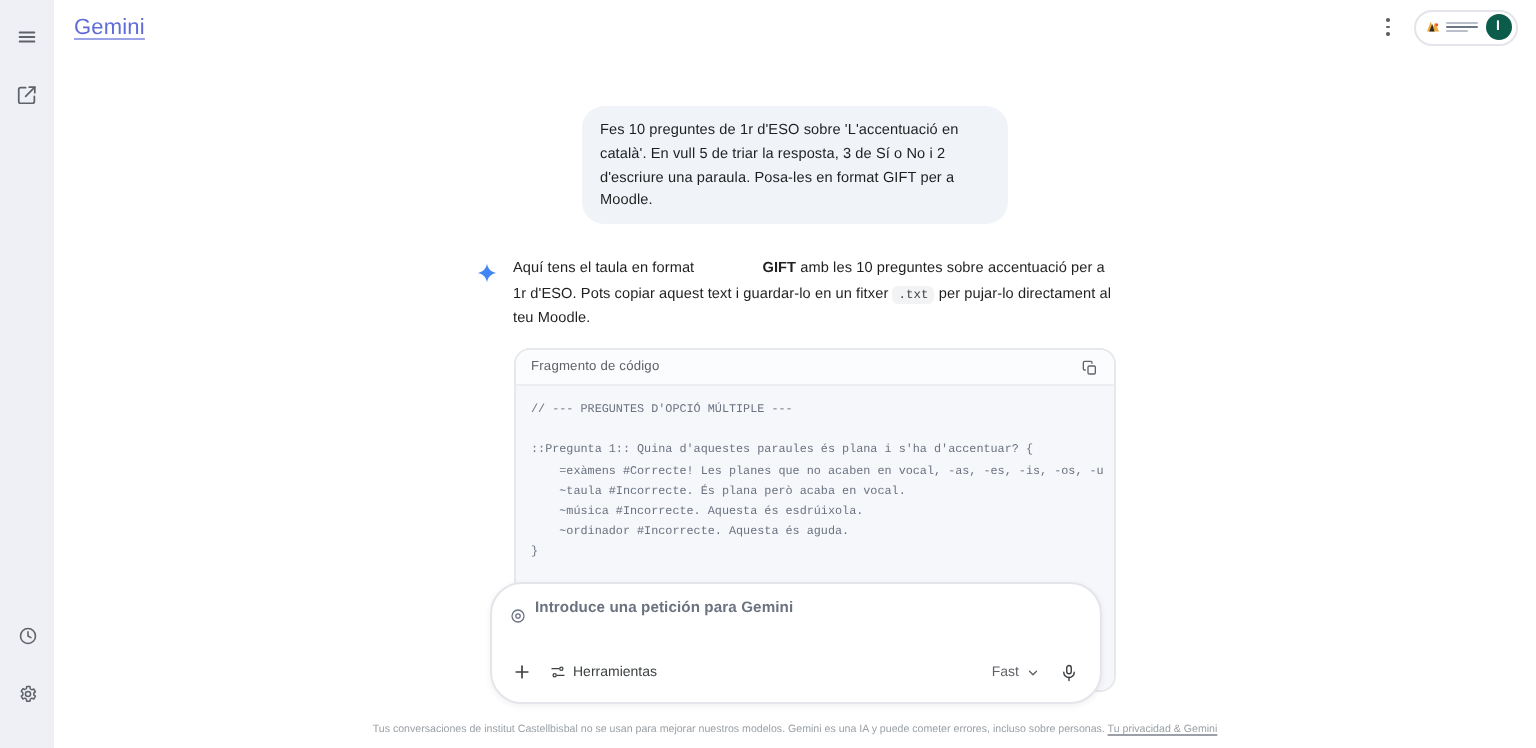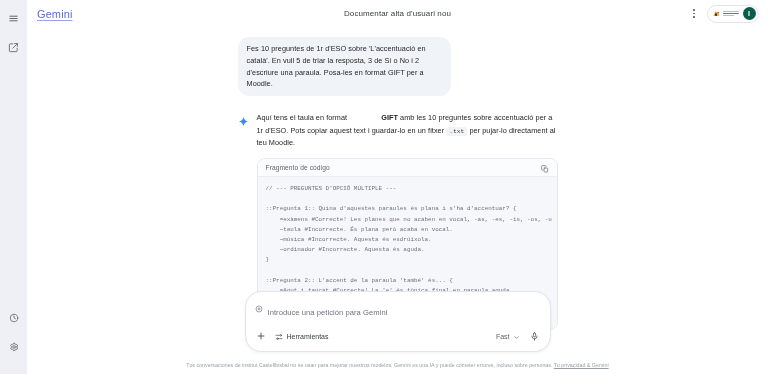--- a/index.html
+++ b/index.html
@@ -127,21 +127,21 @@
     padding: 0 0 0 0;
   }
   .convo-inner {
     width: 320px;
     margin: 0 auto;
     padding-top: 10px;
     box-sizing: border-box;
   }
 
   
-  .user-row { display: flex; justify-content: flex-start; }
+  .user-row { display: flex; justify-content: center; margin-top: 16px; }
   .user-bubble {
     background: #f0f4f9;
     border-radius: 11px;
     padding: 6px 9px;
     max-width: 195px;
     font-size: 7.3px;
     line-height: 1.62;
     color: #1f1f1f;
     letter-spacing: .05px;
   }
@@ -218,21 +218,21 @@
   .composer {
     pointer-events: auto;
     width: 306px;
     box-sizing: border-box;
     background: #ffffff;
     border: 1px solid #e3e5ea;
     border-radius: 16px;
     padding: 7px 9px 6px 9px;
     box-shadow: 0 1px 3px rgba(60,64,67,.08);
   }
-  .composer-top { display: flex; align-items: flex-end; gap: 5px; }
+  .composer-top { display: flex; align-items: flex-start; gap: 5px; font-weight: bold; }
   .composer-placeholder {
     font-size: 7.6px;
     color: #6b7280;
     letter-spacing: .05px;
   }
   .composer-bottom {
     display: flex; align-items: center;
     margin-top: 10px;
     gap: 7px;
   }
@@ -300,21 +300,20 @@
           <path d="M19 12a7 7 0 0 0-.1-1.1l2-1.5-2-3.4-2.3 1a7 7 0 0 0-1.9-1.1L14.4 3h-4l-.3 2.5a7 7 0 0 0-1.9 1.1l-2.3-1-2 3.4 2 1.5A7 7 0 0 0 5.8 12c0 .4 0 .8.1 1.1l-2 1.5 2 3.4 2.3-1a7 7 0 0 0 1.9 1.1l.3 2.5h4l.3-2.5a7 7 0 0 0 1.9-1.1l2.3 1 2-3.4-2-1.5c.1-.3.1-.7.1-1.1z"></path>
         </svg>
       </div>
     </div>
   </div>
 
   <div class="main">
 
     <div class="topbar">
       <div class="brand">Gemini</div>
-      <div class="topbar-title">Documentar alta d'usuari nou</div>
       <div class="topbar-right">
         <div class="kebab">
           <i></i>
             <i></i>
             <i></i>
         </div>
         <div class="acct-pill">
           <div class="org-logo">
             <svg class="org-mark" viewBox="0 0 24 24">
               <path d="M4 18 L9 5 L12 12 L15 6 L20 18 Z" fill="#f2a93b"></path>

